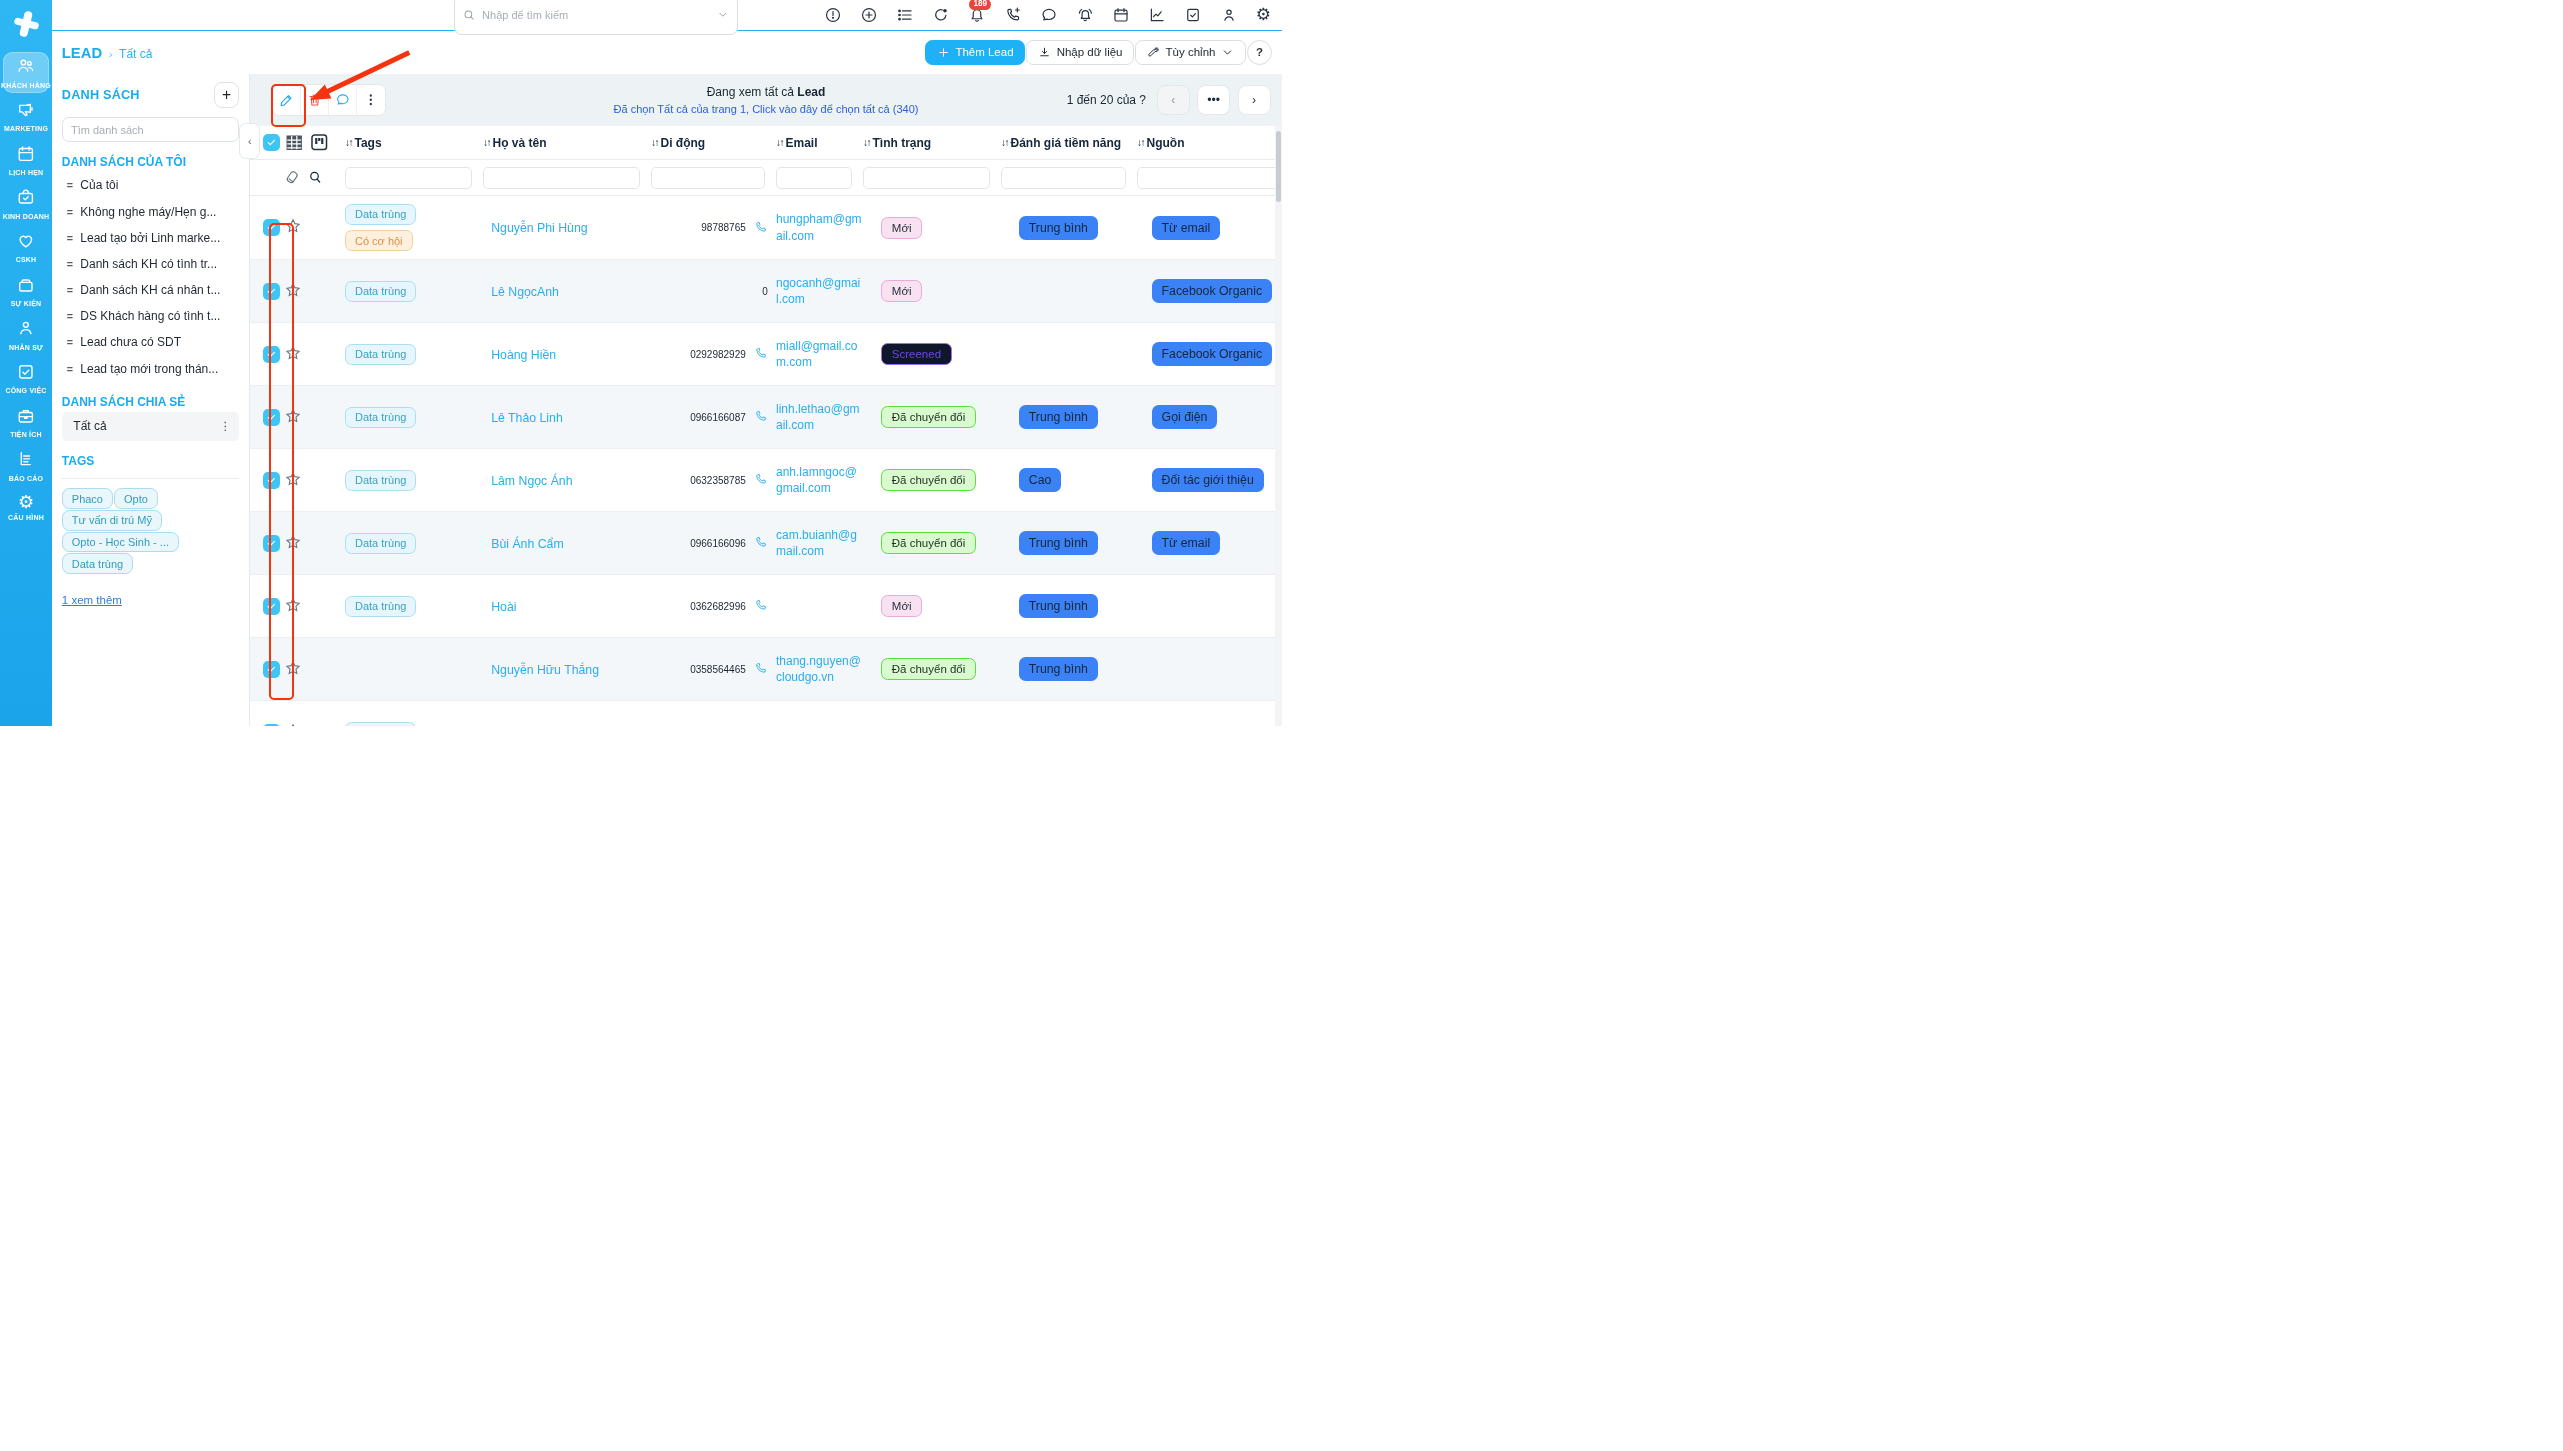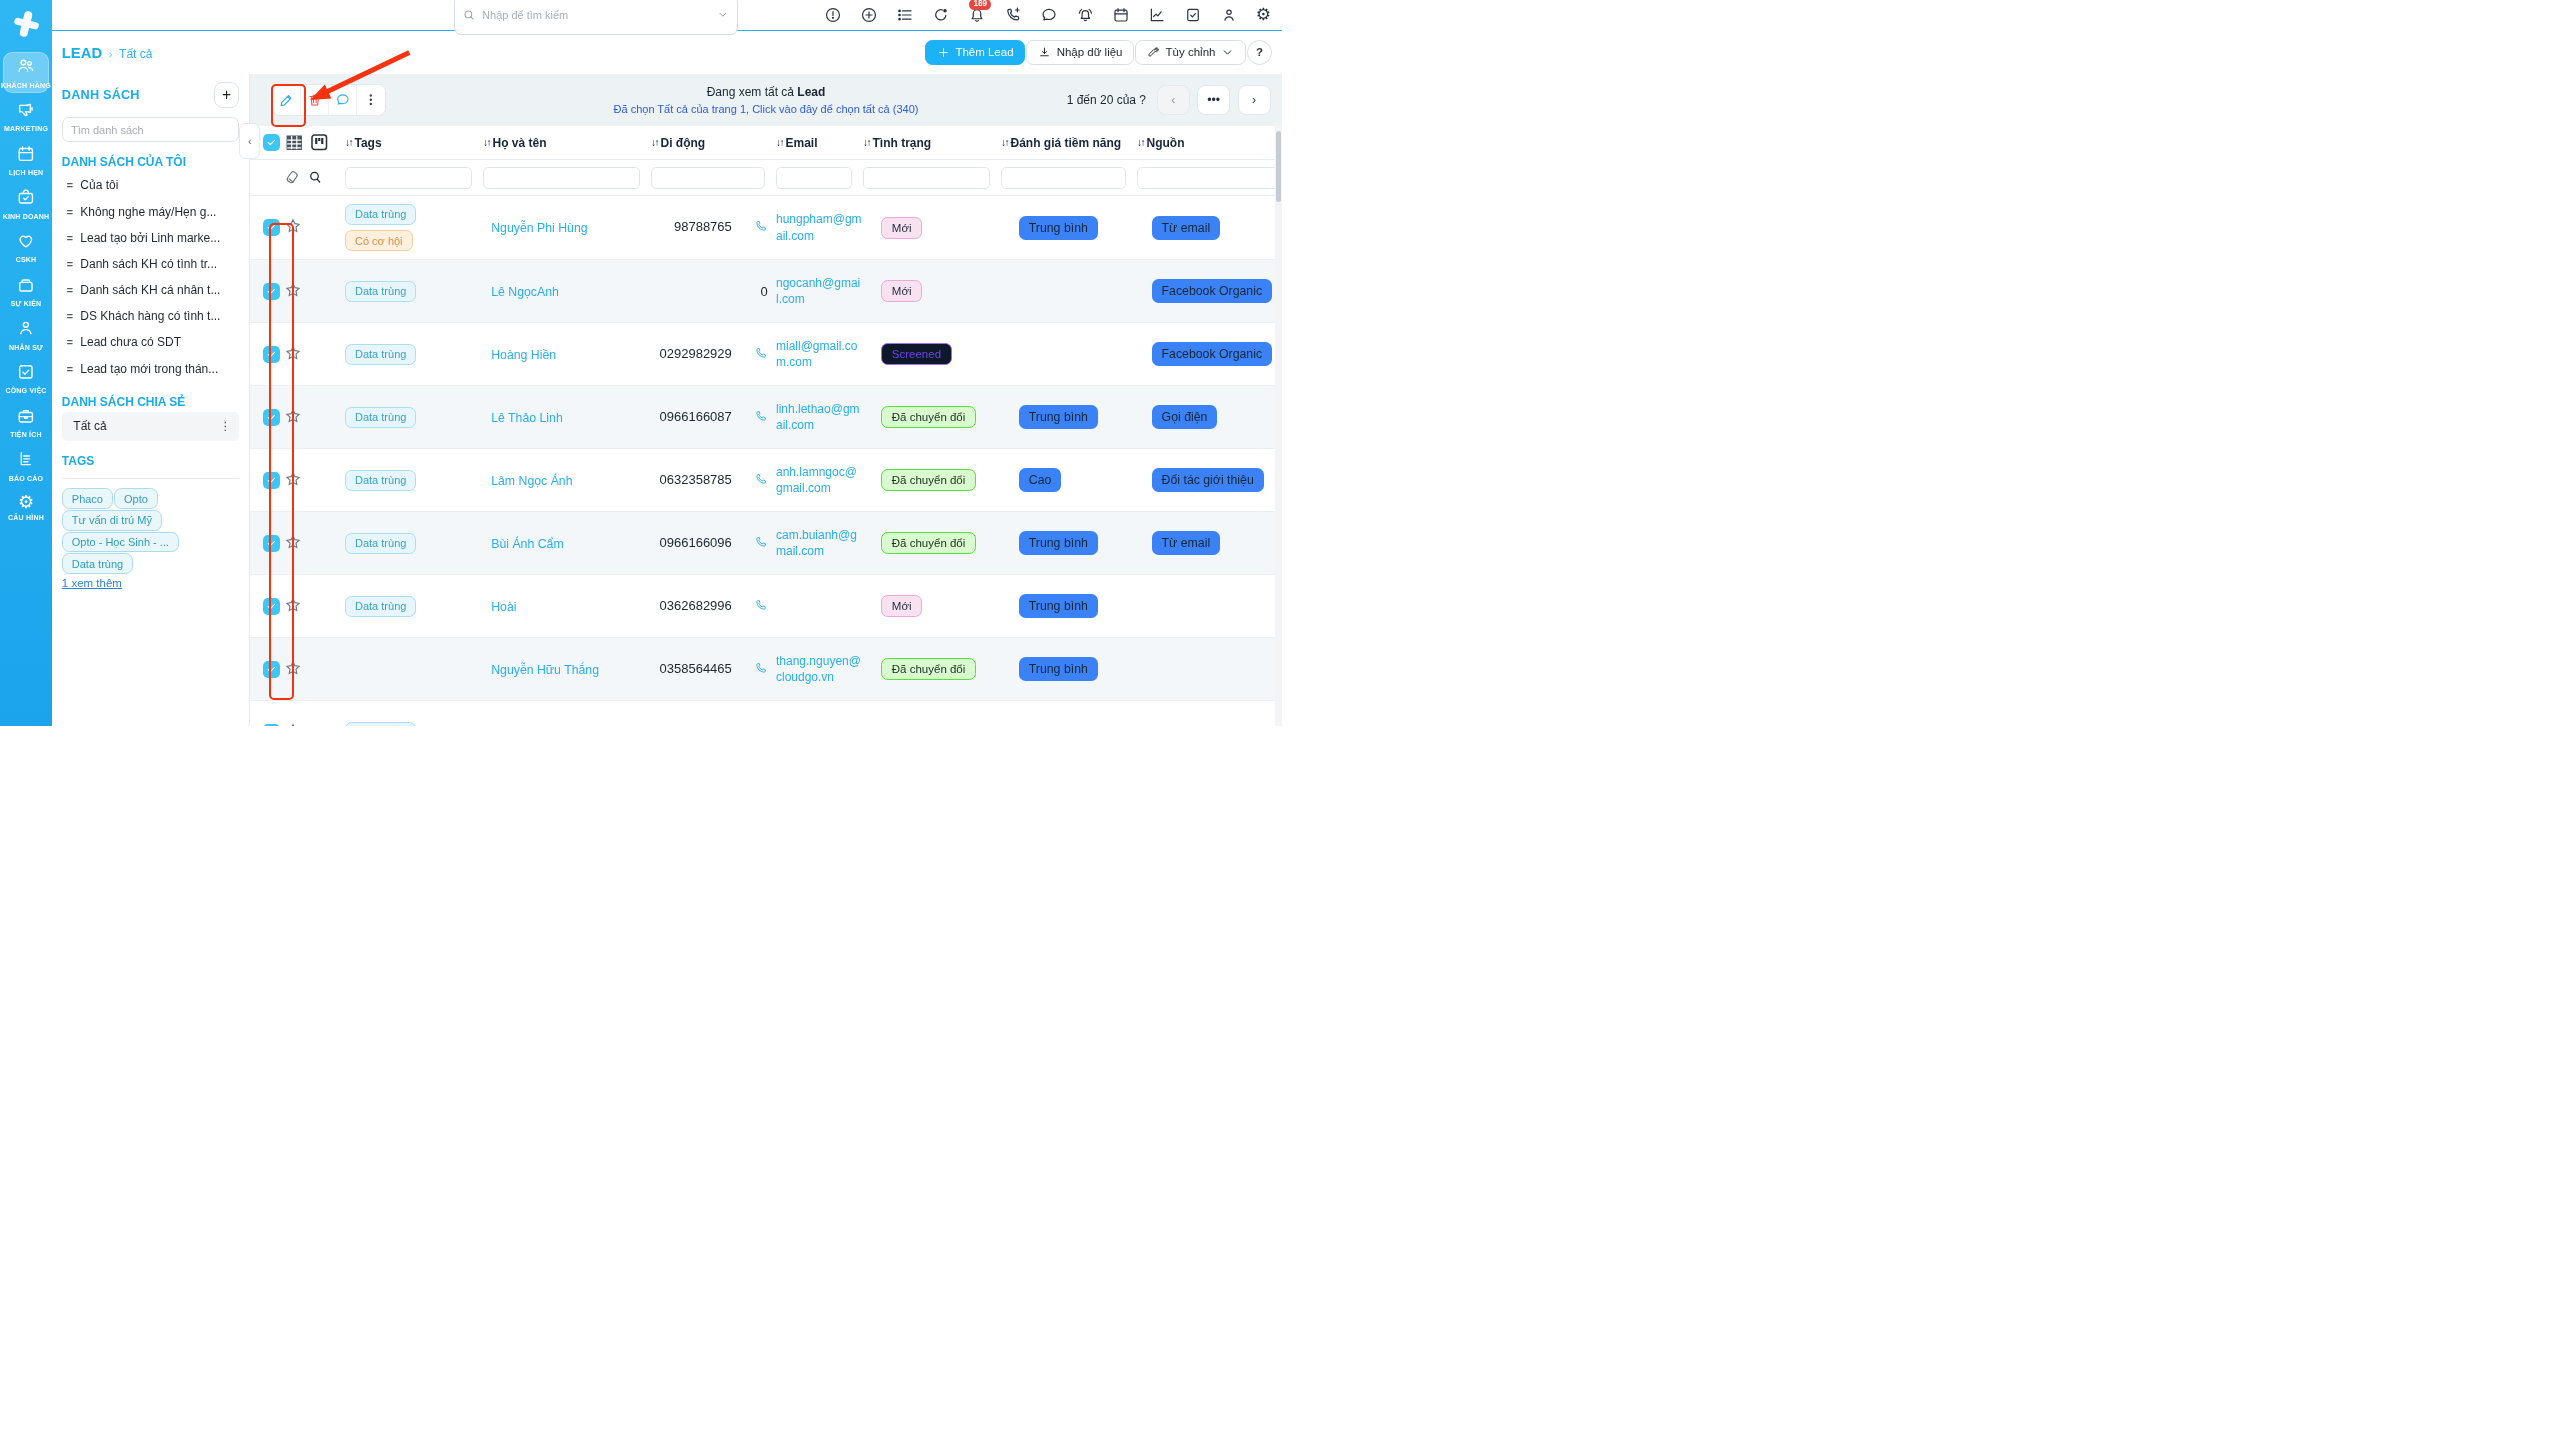--- a/index.html
+++ b/index.html
@@ -68,21 +68,21 @@
   .mylist-item { display:flex; align-items:center; gap:8.2px; padding:6.1px 0 6.1px 4.9px; font-size:12px;
     color:#1f2730; cursor:pointer; white-space:nowrap; }
   .drag { color:#555c63; font-size:10.7px; letter-spacing:-0.8px; font-weight:bold; }
   .shared-item { background:#f4f5f6; border-radius:4.9px; display:flex; align-items:center;
     justify-content:space-between; padding:7.4px 8.2px 7.4px 11.5px; font-size:12px; color:#1f2730;
     margin-top:3.3px; cursor:pointer; }
   .kebab { color:#444; font-size:11.5px; letter-spacing:0; cursor:pointer; }
   .tags-wrap { display:flex; flex-wrap:wrap; gap:1px; margin-top:9.8px; padding-top:9.8px; border-top:0.8px solid #e8ecef; }
   .tag-chip { background:#e9f7fb; border:0.8px solid #aadcee; color:#2f9cbd; font-size:11px;
     border-radius:7.4px; padding:3.3px 9px; cursor:pointer; }
-  .more-link { display:inline-block; margin-top:3px; color:#2f80d8; font-size:11.5px;
+  .more-link { display:inline-block; margin-top:20px; color:#2f80d8; font-size:11.5px;
     text-decoration:underline; cursor:pointer; }
 
   
   .table-area { flex:1; background:#edf2f5; position:relative; min-width:0; display:flex; flex-direction:column; }
   .toolbar { height:52px; display:flex; align-items:center; padding:0 11.5px 0 22px; position:relative; }
   .tool-group { display:flex; background:#fff; border:0.8px solid #e3e8ec; border-radius:7.4px; overflow:visible; }
   .tool-btn { width:28px; height:29.5px; display:flex; align-items:center; justify-content:center;
     cursor:pointer; border-right:0.8px solid #eef1f4; background:#fff; }
   .tool-btn:first-child { border-radius:7.4px 0 0 7.4px; }
   .tool-btn:last-child { border-right:none; border-radius:0 7.4px 7.4px 0; }
@@ -116,22 +116,22 @@
   .cbx { width:17px; height:17px; background:#3dc5f5; border-radius:4.9px; display:flex; align-items:center;
     justify-content:center; cursor:pointer; }
   .cbx svg { width:10.7px; height:10.7px; stroke:#fff; stroke-width:2.6; fill:none; stroke-linecap:round; stroke-linejoin:round; }
   .star svg { width:18px; height:18px; stroke:#6d7680; stroke-width:1.5; fill:none; cursor:pointer; }
   .c-tags { display:flex; flex-direction:column; align-items:flex-start; gap:5.7px; }
   .row-tag { font-size:11px; border-radius:6.6px; padding:3.3px 9px; white-space:nowrap; }
   .row-tag.cyan { background:#e7f6fc; border:0.8px solid #abdff0; color:#3aa3c4; }
   .row-tag.orange { background:#fdf0de; border:0.8px solid #f3cf9f; color:#df8f44; }
   .c-name { padding-left:8.2px; }
   .c-name a { color:#29aeef; font-size:12.3px; text-decoration:none; cursor:pointer; }
-  .c-phone { display:flex; justify-content:flex-end; gap:22px; padding-right:8.2px;
-    font-size:13px; color:#1c2530; }
+  .c-phone { display:flex; justify-content:flex-end; align-items:center; gap:8px; padding-right:8.2px;
+    font-size:10px; color:#1c2530; }
   .c-phone svg { width:14px; height:14px; stroke:#29aeef; fill:none; stroke-width:1.7; stroke-linecap:round;
     stroke-linejoin:round; cursor:pointer; }
   .c-email { font-size:12px; word-break:break-all; line-height:1.38; }
   .c-email a { color:#29aeef; text-decoration:none; cursor:pointer; }
   .c-status { padding-left:18px; }
   .badge { display:inline-block; font-size:11.5px; border-radius:6.6px; padding:4.1px 9.8px; white-space:nowrap; }
   .badge.pink { background:#f8e1f1; border:0.8px solid #e9a9d9; color:#27323f; }
   .badge.purple { background:#0f172a; border:0.8px solid #9b6ff2; color:#6d46e8; }
   .badge.green { background:#d9f9cf; border:0.8px solid #57e13d; color:#1d3021; }
   .c-rating { padding-left:18px; font-size:12.3px; color:#16273c; }

